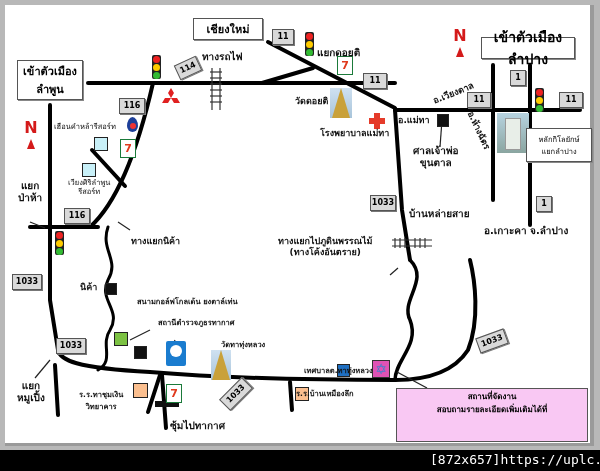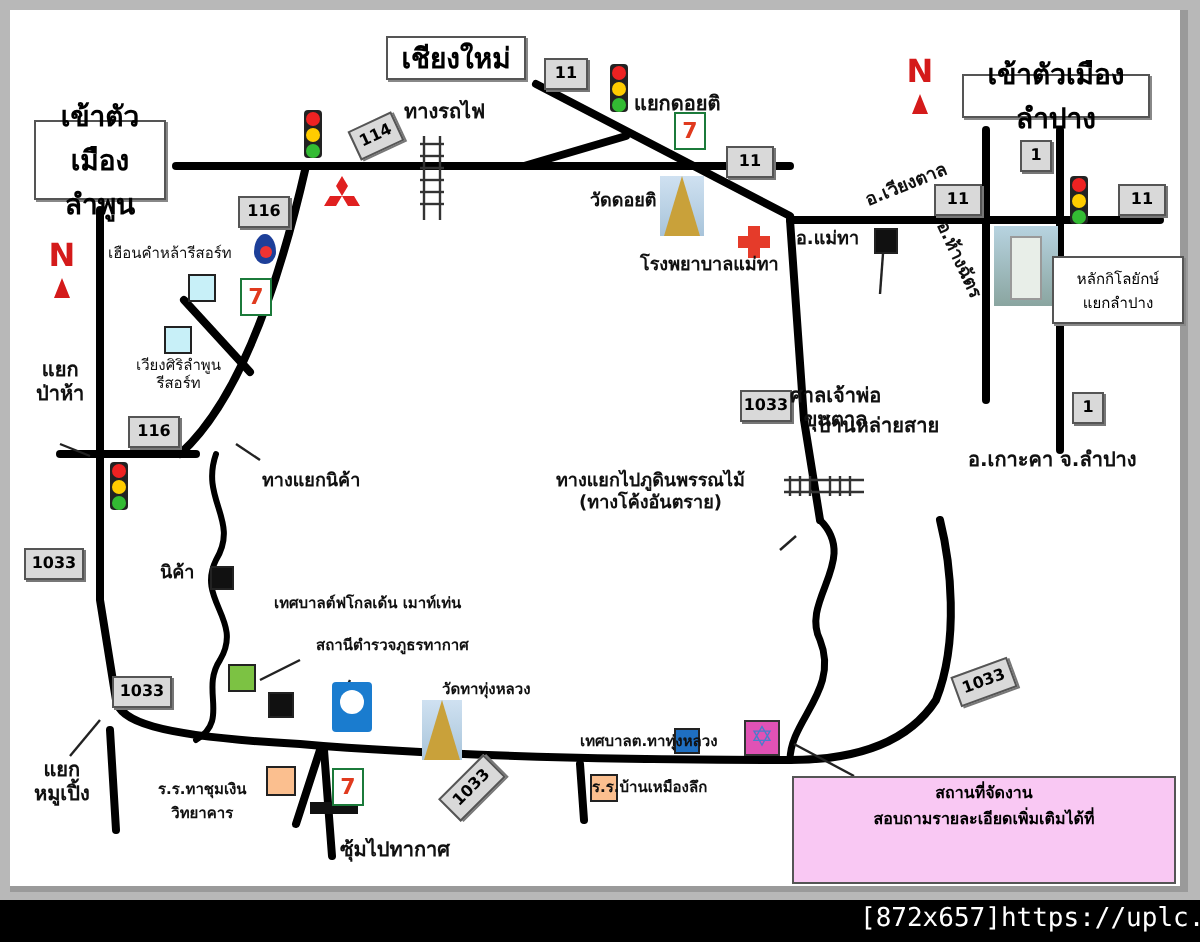--- a/index.html
+++ b/index.html
@@ -3,21 +3,21 @@
 <meta charset="utf-8">
 <style>
   html, body { margin:0; padding:0; }
   body { width:600px; height:471px; background:#000; position:relative; overflow:hidden; font-family:"DejaVu Sans", sans-serif; }
   .frame { position:absolute; left:0; top:0; width:600px; height:450px; background:#b8b8b8; }
   .canvas { position:absolute; left:5px; top:5px; width:585px; height:438px; background:#fff; border-right:4px solid #9a9a9a; border-bottom:3px solid #9a9a9a; }
   svg.roads { position:absolute; left:0; top:0; width:600px; height:471px; }
   .lbl { position:absolute; font-size:10px; font-weight:bold; color:#111; white-space:nowrap; line-height:1.2; }
   .lbl.sm { font-size:9px; }
   .lbl.xs { font-size:7.5px; font-weight:normal; }
-  .box { position:absolute; background:#fff; border:1px solid #555; font-size:14px; font-weight:bold; text-align:center; display:flex; align-items:center; justify-content:center; box-shadow:1px 1px 0 #888; }
+  .box { position:absolute; background:#fff; border:1px solid #555; font-size:11px; font-weight:bold; text-align:center; display:flex; align-items:center; justify-content:center; box-shadow:1px 1px 0 #888; }
   .shield { position:absolute; background:#d9d9d9; border:1px solid #555; font-size:8px; font-weight:bold; text-align:center; line-height:14px; height:14px; box-shadow:1px 1px 0 #777; }
   .tl { position:absolute; width:9px; height:24px; background:#222; border-radius:2px; }
   .tl i { display:block; width:7px; height:7px; border-radius:50%; margin:1px auto 0; }
   .sq { position:absolute; border:1.5px solid #222; }
   .seven { position:absolute; width:14px; height:17px; background:#fff; border:1px solid #1b7a3a; font-size:11px; font-weight:bold; color:#e03a1e; text-align:center; line-height:17px; }
   .north { position:absolute; font-size:16px; font-weight:bold; color:#d41a1a; text-align:center; width:14px; line-height:16px; }
   .north .tri { width:0; height:0; border-left:4px solid transparent; border-right:4px solid transparent; border-bottom:10px solid #d41a1a; margin:3px auto 0; }
   .info { position:absolute; left:396px; top:388px; width:190px; height:52px; background:#f9c8f3; border:1px solid #555; font-size:8px; font-weight:bold; text-align:center; line-height:15px; }
   .watermark { position:absolute; left:430px; top:452px; font-family:"DejaVu Sans Mono", monospace; font-size:13px; color:#fff; }
   .cross { position:absolute; width:16px; height:16px; }
@@ -201,45 +201,45 @@
 <div class="sq" style="left:337px;top:364px;width:11px;height:11px;background:#1f6fc1;"></div>
 <div style="position:absolute;left:372px;top:360px;width:16px;height:16px;background:#e052b5;border:1px solid #333;text-align:center;line-height:16px;color:#4a7ccc;font-size:14px;">✡</div>
 
 <div class="lbl" style="left:202px;top:51px;">ทางรถไฟ</div>
 <div class="lbl" style="left:317px;top:47px;">แยกดอยติ</div>
 <div class="lbl sm" style="left:295px;top:96px;">วัดดอยติ</div>
 <div class="lbl sm" style="left:320px;top:128px;">โรงพยาบาลแม่ทา</div>
 <div class="lbl sm" style="left:432px;top:88px;transform:rotate(-22deg);">อ.เวียงตาล</div>
 <div class="lbl sm" style="left:398px;top:115px;">อ.แม่ทา</div>
 <div class="lbl sm" style="left:458px;top:125px;transform:rotate(65deg);">อ.ห้างฉัตร</div>
-<div class="lbl" style="left:395px;top:145px;text-align:center;margin-top:48px;">
+<div class="lbl" style="left:413px;top:145px;text-align:center;">
     <div>ศาลเจ้าพ่อ</div>
     <div>ขุนตาล</div>
   </div>
 <div class="lbl" style="left:409px;top:208px;">บ้านหล่ายสาย</div>
 <div class="lbl" style="left:484px;top:225px;">อ.เกาะคา จ.ลำปาง</div>
 <div class="lbl xs" style="left:54px;top:122px;">เฮือนคำหล้ารีสอร์ท</div>
 <div class="lbl xs" style="left:68px;top:178px;text-align:center;">
     <div>เวียงศิริลำพูน</div>
     <div>รีสอร์ท</div>
   </div>
 <div class="lbl" style="left:18px;top:180px;text-align:center;">
     <div>แยก</div>
     <div>ป่าห้า</div>
   </div>
 <div class="lbl sm" style="left:131px;top:236px;">ทางแยกนิค้า</div>
 <div class="lbl sm" style="left:80px;top:282px;">นิค้า</div>
 <div class="lbl sm" style="left:278px;top:236px;text-align:center;">
     <div>ทางแยกไปภูดินพรรณไม้</div>
     <div>(ทางโค้งอันตราย)</div>
   </div>
-<div class="lbl xs" style="left:137px;top:297px;font-weight:bold;">เทศบาลต์ฟโกลเด้น เมาท์เท่น</div>
+<div class="lbl xs" style="left:137px;top:297px;font-weight:bold;">สนามกอล์ฟโกลเด้น ยงตาล์เท่น</div>
 <div class="lbl xs" style="left:148px;top:318px;font-weight:bold;padding-left:10px;">สถานีตำรวจภูธรทากาศ</div>
 <div class="lbl xs" style="left:221px;top:340px;font-weight:bold;">วัดทาทุ่งหลวง</div>
-<div class="lbl xs" style="left:254px;top:366px;font-weight:bold;padding-left:36px;">เทศบาลต.ทาทุ่งหลวง</div>
+<div class="lbl xs" style="left:268px;top:366px;font-weight:bold;padding-left:36px;">เทศบาลต.ทาทุ่งหลวง</div>
 <div class="lbl" style="left:17px;top:380px;text-align:center;">
     <div>แยก</div>
     <div>หมูเปิ้ง</div>
   </div>
 <div class="lbl xs" style="left:79px;top:390px;text-align:center;font-weight:bold;">
     <div>ร.ร.ทาชุมเงิน</div>
     <div style="margin-top:3px;">วิทยาคาร</div>
   </div>
 <div class="lbl xs" style="left:296px;top:389px;font-weight:bold;">ร.ร.บ้านเหมืองลึก</div>
 <div class="lbl" style="left:170px;top:420px;">ซุ้มไปทากาศ</div>

